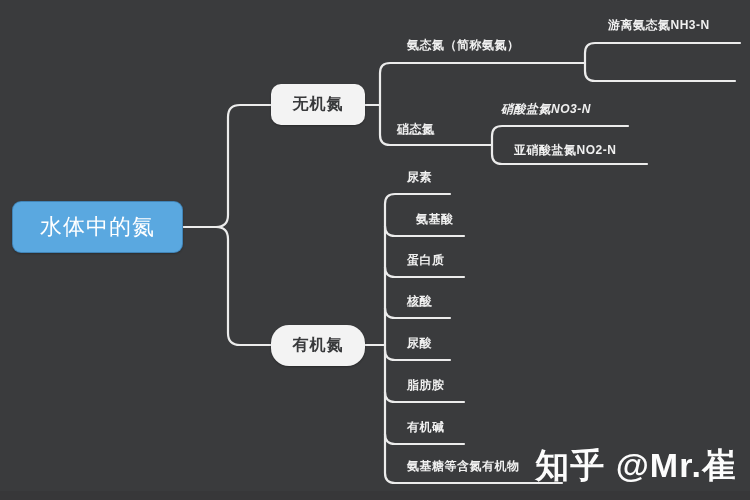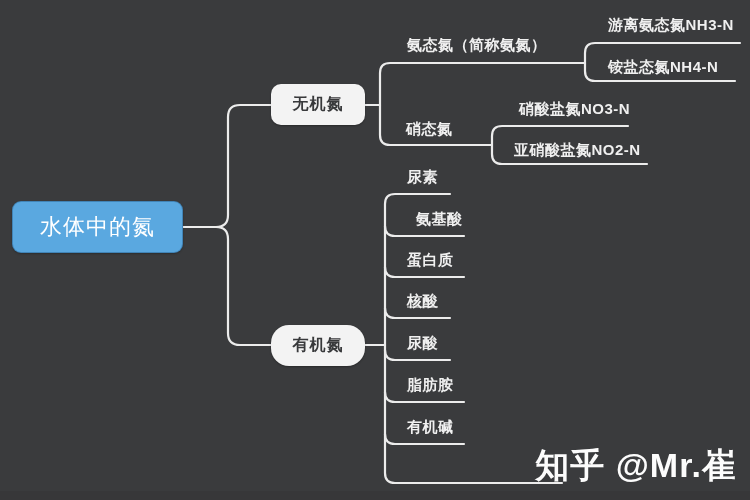--- a/index.html
+++ b/index.html
@@ -22,21 +22,21 @@
   }
   .branch-node{
     width:94px;height:41px;border-radius:10px;background:#f3f3f3;
     color:#38393b;font-size:16px;font-weight:600;letter-spacing:1px;
     box-shadow:0 1px 2px rgba(0,0,0,0.3);
   }
   #branch-inorganic{left:271px;top:84px;}
   #branch-organic{left:271px;top:325px;border-radius:18px;}
   .leaf{
     position:absolute;transform:translateY(-50%);
-    color:#f0f0f0;font-size:15px;font-weight:600;letter-spacing:0.5px;white-space:nowrap;
+    color:#f0f0f0;font-size:12px;font-weight:600;letter-spacing:0.5px;white-space:nowrap;
   }
   .watermark{
     position:absolute;right:13px;bottom:11px;
     color:#fcfcfc;font-size:34px;font-weight:700;letter-spacing:1px;white-space:nowrap;
   }
   .bottom-shade{
     position:absolute;left:0;bottom:0;width:100%;height:9px;
     background:#343537;opacity:0.55;
   }
 </style>
@@ -72,29 +72,29 @@
     </g>
   </svg>
 
   <div class="node root-node">水体中的氮</div>
 
   <div class="node branch-node" id="branch-inorganic">无机氮</div>
   <div class="node branch-node" id="branch-organic">有机氮</div>
 
   <div class="leaf" style="left:407px;top:45px;">氨态氮（简称氨氮）</div>
   <div class="leaf" style="left:608px;top:25px;">游离氨态氮NH3-N</div>
-  <div class="leaf" style="left:608px;top:67px;">铵盐态氮NH4-N</div>
-  <div class="leaf" style="left:406px;top:129px;">硝态氮</div>
-  <div class="leaf" style="left:519px;top:109px;">硝酸盐氮NO3-N</div>
+  <div class="leaf" style="left:397px;top:129px;text-decoration:underline;">硝态氮</div>
+  <div class="leaf" style="left:501px;top:109px;font-style:italic;">硝酸盐氮NO3-N</div>
   <div class="leaf" style="left:514px;top:150px;">亚硝酸盐氮NO2-N</div>
 
   <div class="leaf" style="left:407px;top:177px;">尿素</div>
   <div class="leaf" style="left:416px;top:219px;">氨基酸</div>
   <div class="leaf" style="left:407px;top:260px;">蛋白质</div>
   <div class="leaf" style="left:407px;top:301px;text-decoration:underline;">核酸</div>
   <div class="leaf" style="left:407px;top:343px;">尿酸</div>
   <div class="leaf" style="left:407px;top:385px;">脂肪胺</div>
   <div class="leaf" style="left:407px;top:427px;">有机碱</div>
+  <div class="leaf" style="left:407px;top:466px;">氨基糖等含氮有机物</div>
 
   <div class="watermark">知乎 @Mr.崔</div>
 
   <div class="bottom-shade"></div>
 </div>
 
 </body></html>

